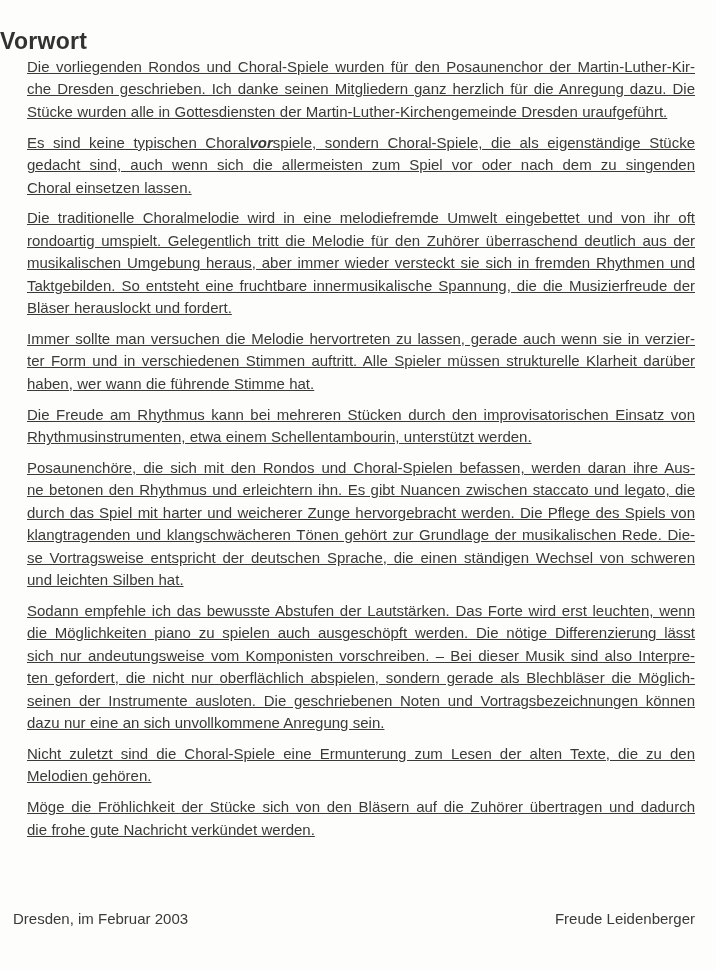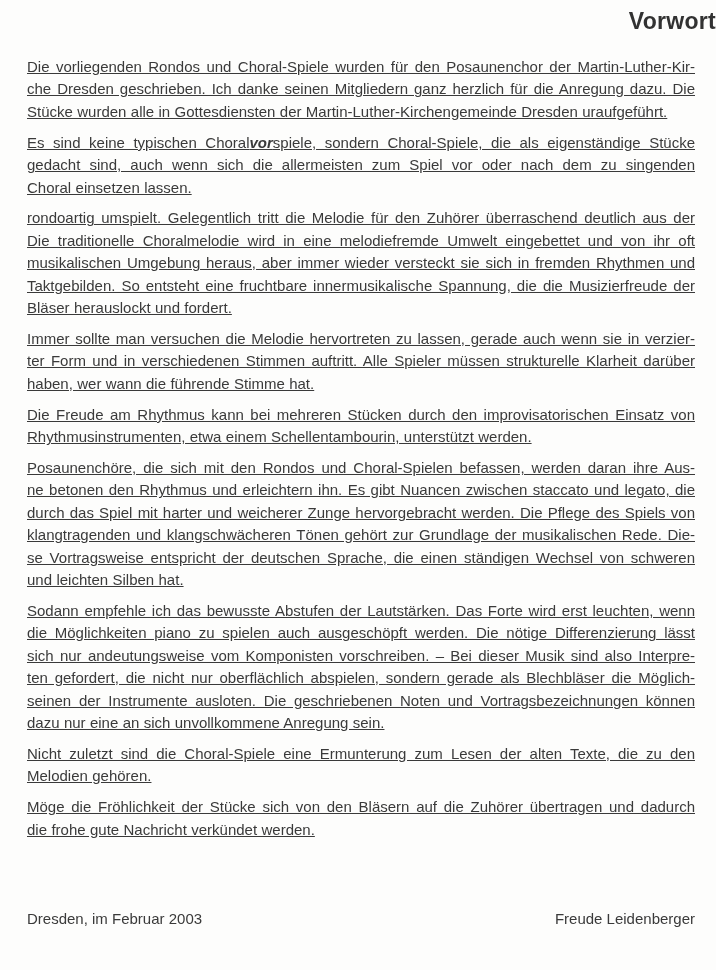--- a/index.html
+++ b/index.html
@@ -15,22 +15,22 @@
     height:970px;
     margin:0 auto;
     background:var(--bg-color);
     font-family:"Liberation Sans", sans-serif;
     color:var(--text-color);
     overflow:hidden;
     box-sizing:border-box;
   }
   .title{
     margin:0;
-    padding-top:8px;
-    text-align:right;
+    padding-top:28px;
+    text-align:left;
     font-size:23px;
     line-height:26px;
     font-weight:bold;
     color:var(--title-color);
     letter-spacing:0.3px;
   }
   .content{
     position:absolute;
     left:27px;
     right:21px;
@@ -51,21 +51,21 @@
   .line.final{
     text-align-last:left;
     -moz-text-align-last:left;
   }
   .bi{
     font-weight:bold;
     font-style:italic;
   }
   .footer{
     position:absolute;
-    left:27px;
+    left:13px;
     right:21px;
     top:908px;
     display:flex;
     justify-content:space-between;
     font-size:15px;
     line-height:22px;
   }
 </style>
 </head>
 <body>
@@ -78,22 +78,22 @@
         <div class="line">Die vorliegenden Rondos und Choral-Spiele wurden für den Posaunenchor der Martin-Luther-Kir-</div>
         <div class="line">che Dresden geschrieben. Ich danke seinen Mitgliedern ganz herzlich für die Anregung dazu. Die</div>
         <div class="line final">Stücke wurden alle in Gottesdiensten der Martin-Luther-Kirchengemeinde Dresden uraufgeführt.</div>
       </div>
       <div class="para">
         <div class="line">Es sind keine typischen Choral<span class="bi">vor</span>spiele, sondern Choral-Spiele, die als eigenständige Stücke</div>
         <div class="line">gedacht sind, auch wenn sich die allermeisten zum Spiel vor oder nach dem zu singenden</div>
         <div class="line final">Choral einsetzen lassen.</div>
       </div>
       <div class="para">
+        <div class="line">Die traditionelle Choralmelodie wird in eine melodiefremde Umwelt eingebettet und von ihr oft</div>
         <div class="line">rondoartig umspielt. Gelegentlich tritt die Melodie für den Zuhörer überraschend deutlich aus der</div>
-        <div class="line">Die traditionelle Choralmelodie wird in eine melodiefremde Umwelt eingebettet und von ihr oft</div>
         <div class="line">musikalischen Umgebung heraus, aber immer wieder versteckt sie sich in fremden Rhythmen und</div>
         <div class="line">Taktgebilden. So entsteht eine fruchtbare innermusikalische Spannung, die die Musizierfreude der</div>
         <div class="line final">Bläser herauslockt und fordert.</div>
       </div>
       <div class="para">
         <div class="line">Immer sollte man versuchen die Melodie hervortreten zu lassen, gerade auch wenn sie in verzier-</div>
         <div class="line">ter Form und in verschiedenen Stimmen auftritt. Alle Spieler müssen strukturelle Klarheit darüber</div>
         <div class="line final">haben, wer wann die führende Stimme hat.</div>
       </div>
       <div class="para">

